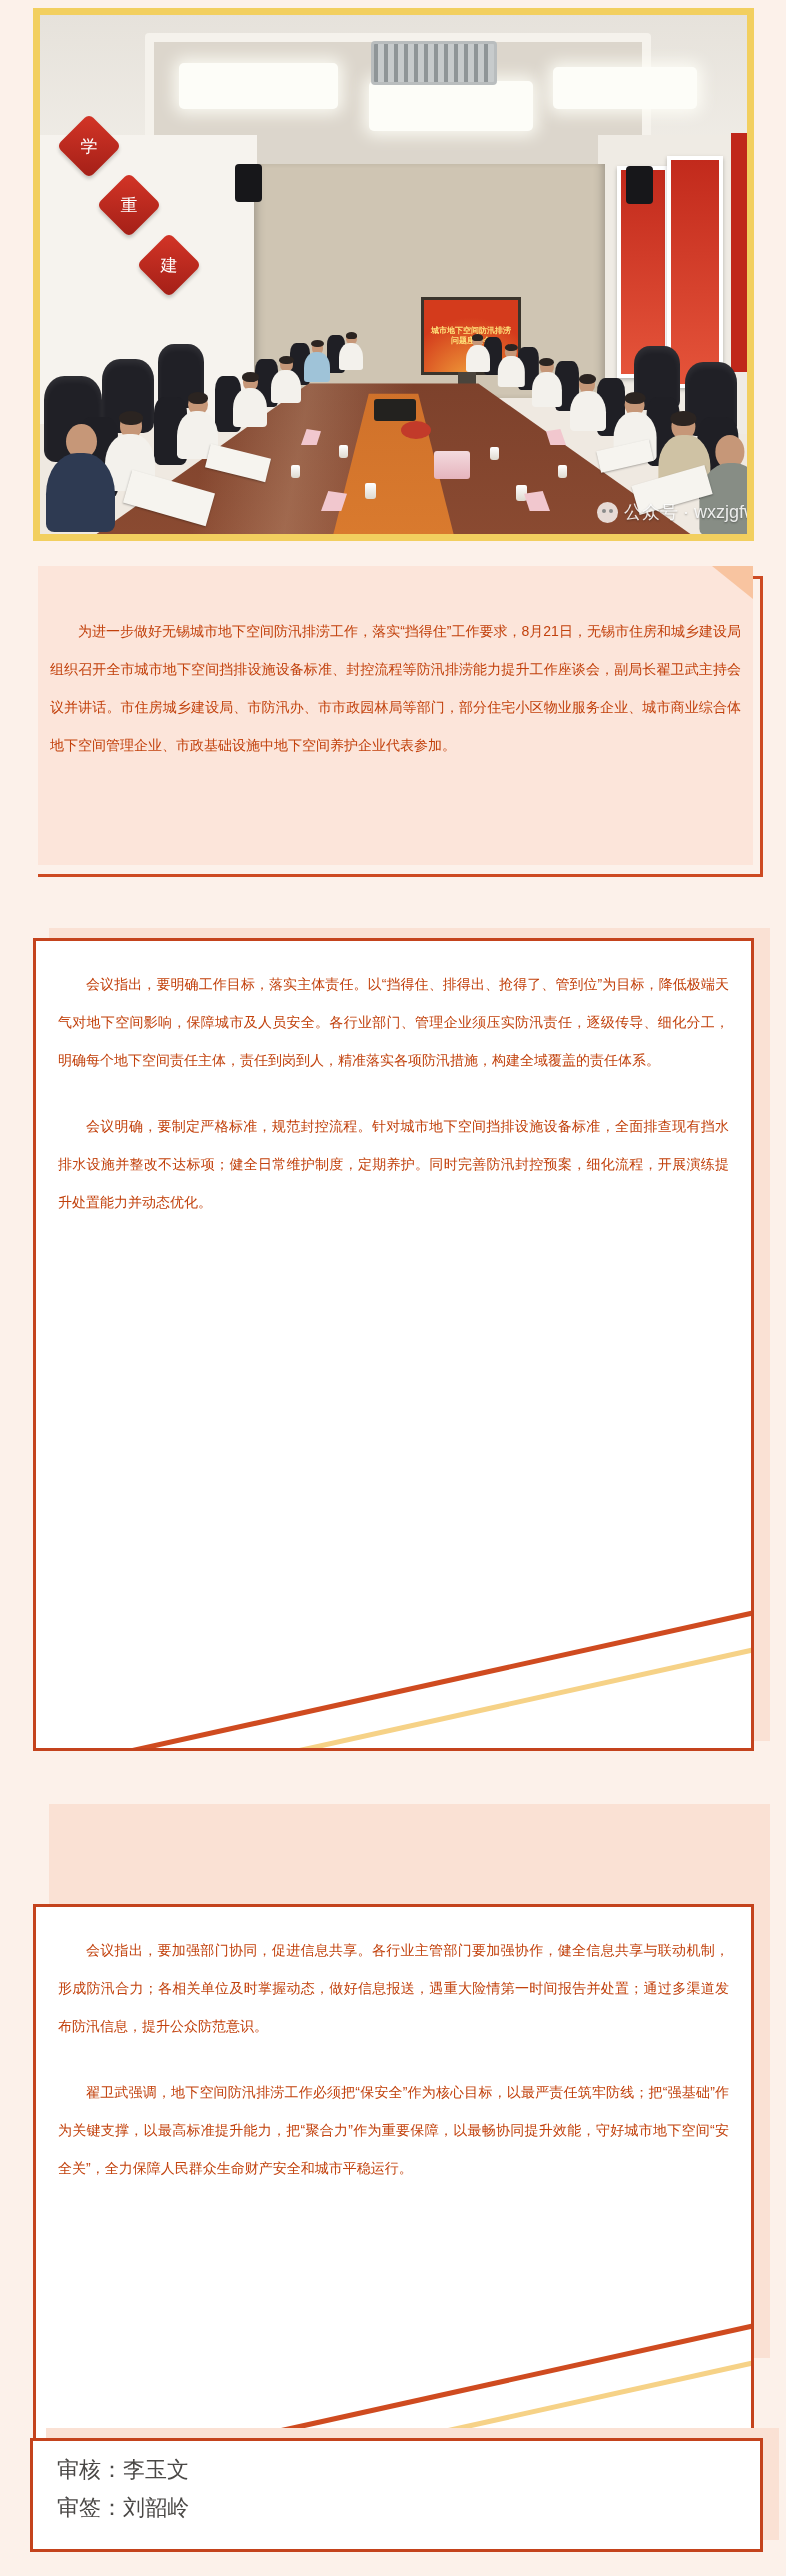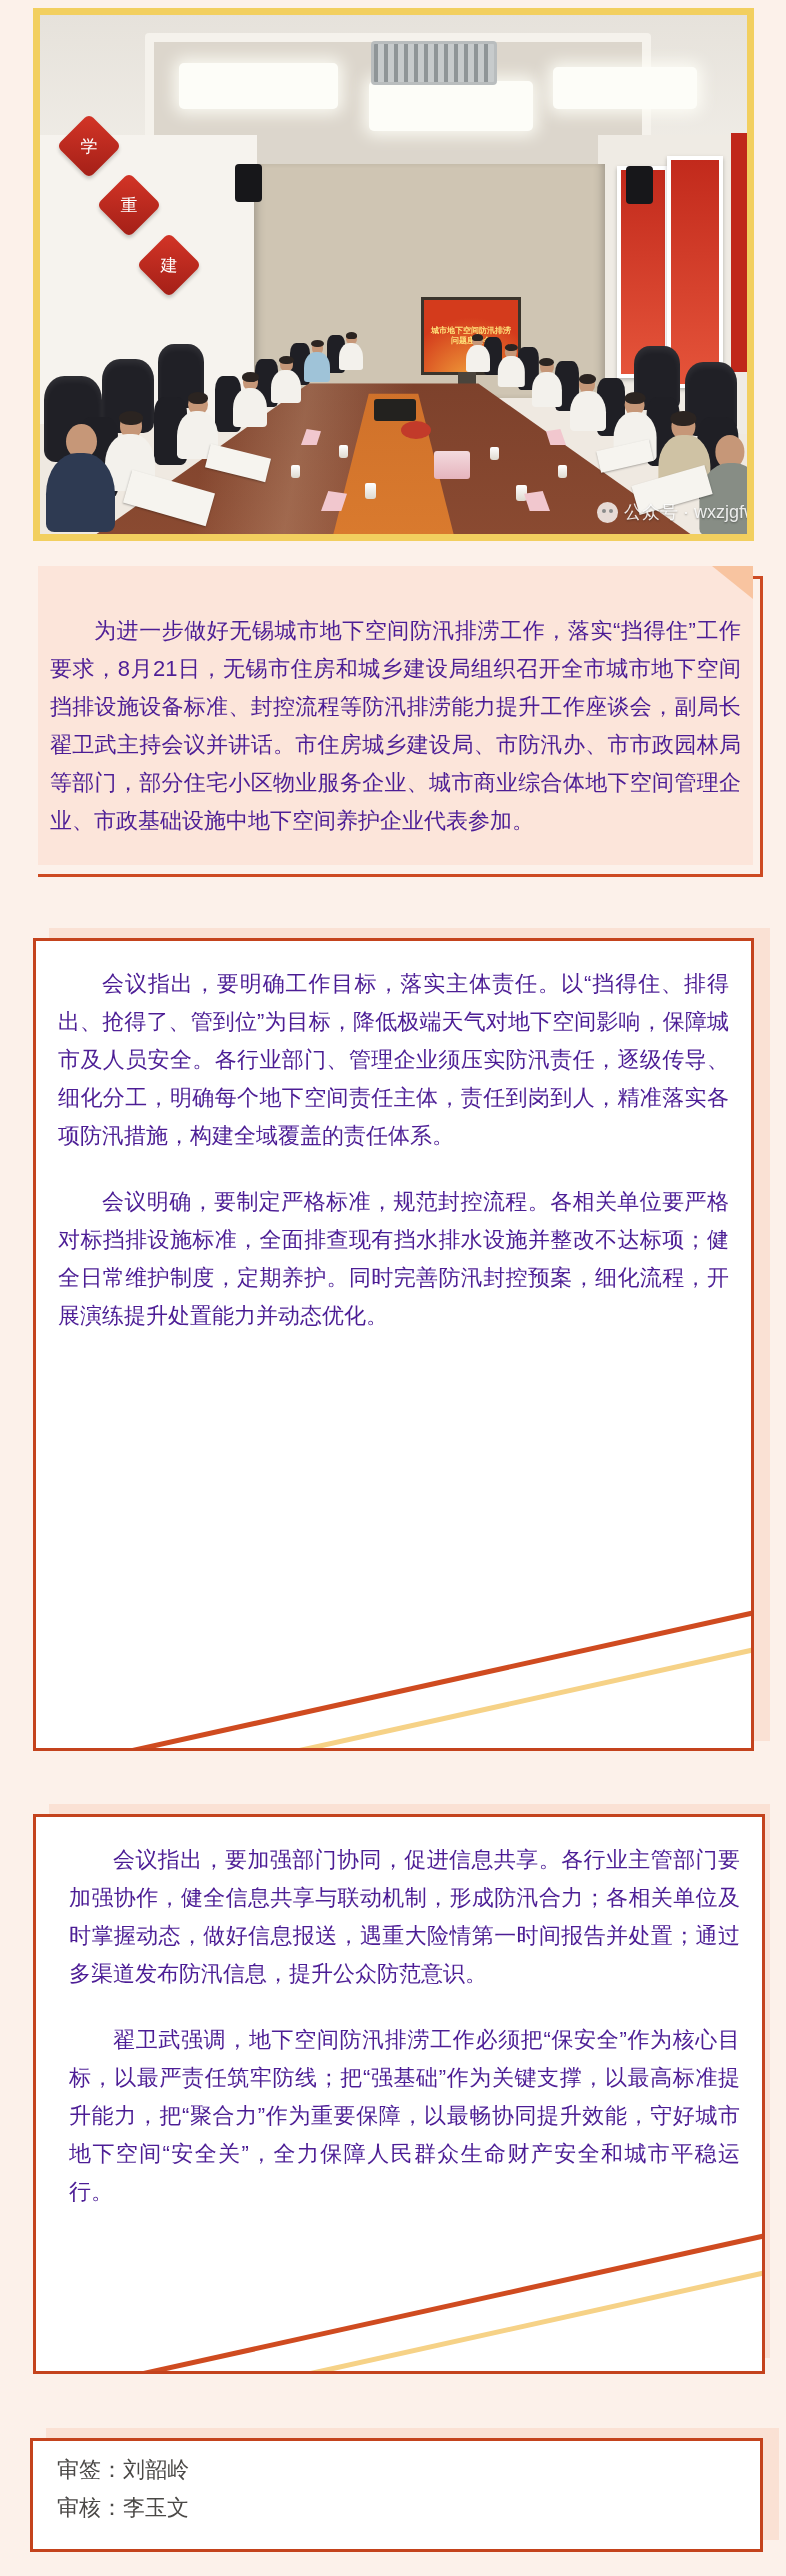--- a/index.html
+++ b/index.html
@@ -75,21 +75,21 @@
   .wm-icon i.l{left:5px;} .wm-icon i.r{left:12px;}
   
   .intro-block{position:absolute;left:38px;top:566px;width:715px;height:299px;background:#fce5da;}
   .fold{position:absolute;top:0;right:0;width:41px;height:33px;background:#f8c4a0;
     clip-path:polygon(0 0,100% 0,100% 100%);}
   .intro-bracket{position:absolute;left:38px;top:576px;width:722px;height:298px;
     border-right:3px solid #cd4a22;border-bottom:3px solid #cd4a22;}
   .bracket-stub{position:absolute;left:740px;top:576px;width:23px;height:3px;background:#cd4a22;}
   .intro-text{position:absolute;left:12px;right:12px;top:46px;}
   
-  .para{font-size:22px;line-height:38px;color:#4c1d95;text-align:justify;text-indent:2em;margin:0 0 28px 0;}
+  .para{font-size:14px;line-height:38px;color:#c2410c;text-align:justify;text-indent:2em;margin:0 0 28px 0;}
   .para:last-child{margin-bottom:0;}
   
   .backing{position:absolute;background:#fae1d4;}
   .card{position:absolute;background:#ffffff;border:3px solid #c4431d;overflow:hidden;}
   .card-body{padding:24px 22px 0 22px;}
   .decor{position:absolute;left:0;right:0;bottom:0;height:229px;pointer-events:none;}
   .diag{position:absolute;right:-4px;height:5px;transform-origin:right center;transform:rotate(-12.5deg);}
   .diag.red{width:697px;bottom:133px;background:#cf4b20;}
   .diag.yellow{width:498px;bottom:96px;background:#f6d287;}
   
@@ -263,40 +263,40 @@
   <div class="fold"></div>
   <div class="intro-text">
     <p class="para">为进一步做好无锡城市地下空间防汛排涝工作，落实“挡得住”工作要求，8月21日，无锡市住房和城乡建设局组织召开全市城市地下空间挡排设施设备标准、封控流程等防汛排涝能力提升工作座谈会，副局长翟卫武主持会议并讲话。市住房城乡建设局、市防汛办、市市政园林局等部门，部分住宅小区物业服务企业、城市商业综合体地下空间管理企业、市政基础设施中地下空间养护企业代表参加。</p>
   </div>
 </div>
 
 <div class="backing" style="left:49px;top:928px;width:721px;height:813px;"></div>
 <div class="card" style="left:33px;top:938px;width:715px;height:807px;">
   <div class="card-body">
     <p class="para">会议指出，要明确工作目标，落实主体责任。以“挡得住、排得出、抢得了、管到位”为目标，降低极端天气对地下空间影响，保障城市及人员安全。各行业部门、管理企业须压实防汛责任，逐级传导、细化分工，明确每个地下空间责任主体，责任到岗到人，精准落实各项防汛措施，构建全域覆盖的责任体系。</p>
-    <p class="para">会议明确，要制定严格标准，规范封控流程。各相关单位要严格对标挡排设施标准，全面排查现有挡水排水设施并整改不达标项；健全日常维护制度，定期养护。同时完善防汛封控预案，细化流程，开展演练提升处置能力并动态优化。</p>
+    <p class="para">会议明确，要制定严格标准，规范封控流程。针对城市地下空间挡排设施设备标准，全面排查现有挡水排水设施并整改不达标项；健全日常维护制度，定期养护。同时完善防汛封控预案，细化流程，开展演练提升处置能力并动态优化。</p>
   </div>
   <div class="decor">
     <div class="diag red"></div>
     <div class="diag yellow"></div>
   </div>
 </div>
 
 <div class="backing" style="left:49px;top:1804px;width:721px;height:554px;"></div>
-<div class="card" style="left:33px;top:1814px;width:715px;height:554px;padding-left:11px;">
+<div class="card" style="left:33px;top:1904px;width:715px;height:554px;">
   <div class="card-body">
     <p class="para">会议指出，要加强部门协同，促进信息共享。各行业主管部门要加强协作，健全信息共享与联动机制，形成防汛合力；各相关单位及时掌握动态，做好信息报送，遇重大险情第一时间报告并处置；通过多渠道发布防汛信息，提升公众防范意识。</p>
     <p class="para">翟卫武强调，地下空间防汛排涝工作必须把“保安全”作为核心目标，以最严责任筑牢防线；把“强基础”作为关键支撑，以最高标准提升能力，把“聚合力”作为重要保障，以最畅协同提升效能，守好城市地下空间“安全关”，全力保障人民群众生命财产安全和城市平稳运行。</p>
   </div>
   <div class="decor" style="height:209px;">
     <div class="diag red"></div>
     <div class="diag yellow"></div>
   </div>
 </div>
 
 <div class="backing" style="left:46px;top:2428px;width:733px;height:112px;"></div>
 <div class="card" style="left:30px;top:2438px;width:727px;height:108px;">
   <div style="padding:10px 24px 0 24px;">
+    <div class="footer-line">审核：李玉文</div>
     <div class="footer-line">审签：刘韶岭</div>
-    <div class="footer-line">审核：李玉文</div>
   </div>
 </div>
 
 
 </body></html>

